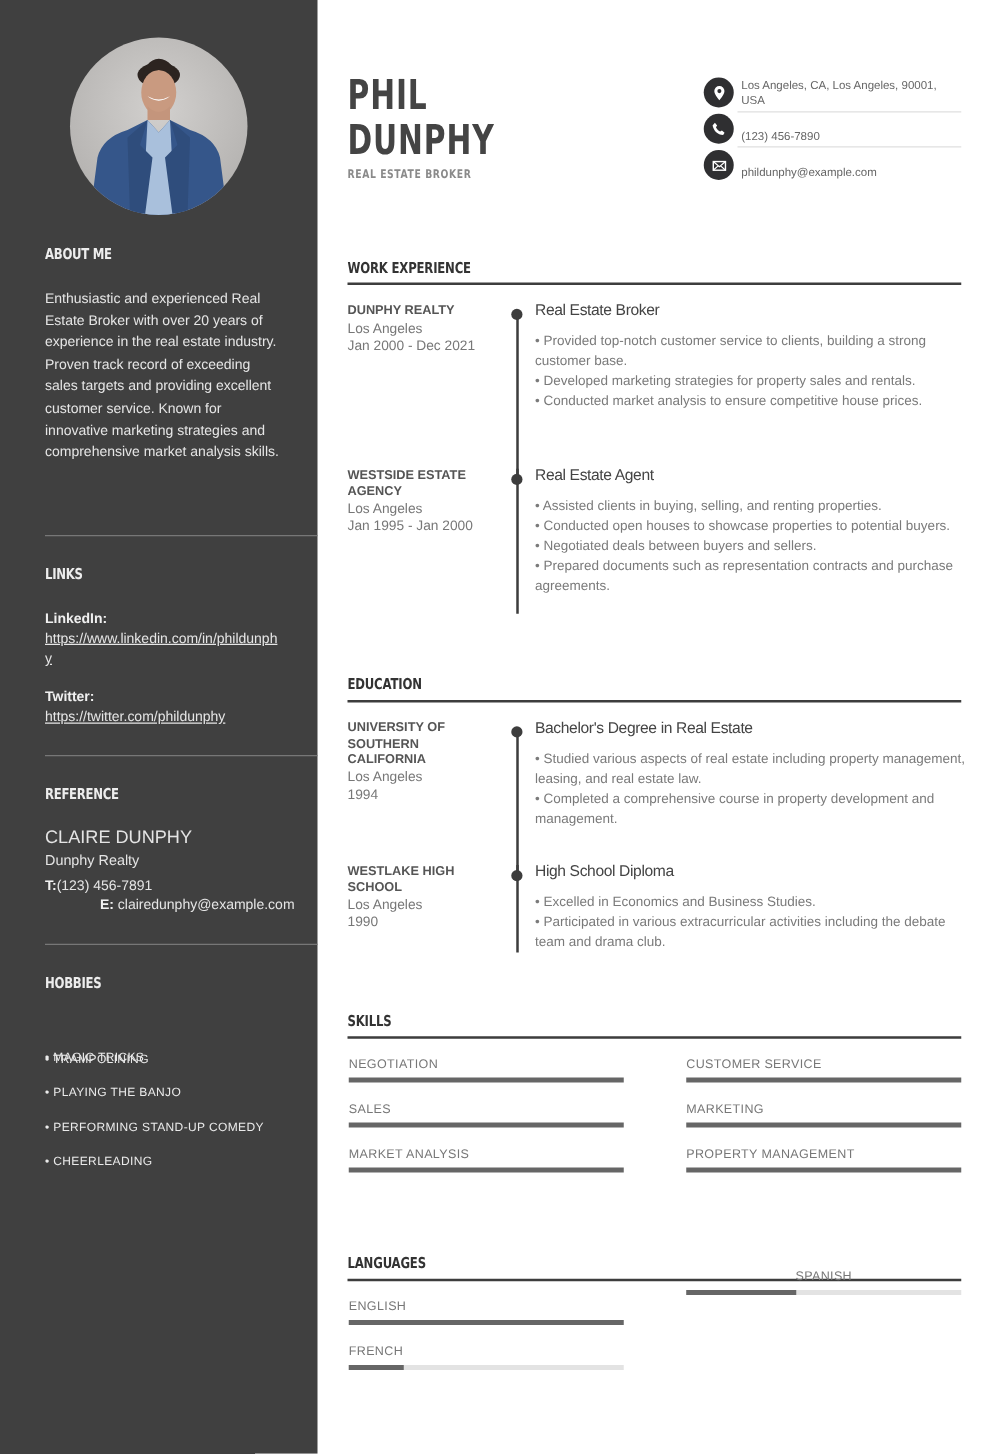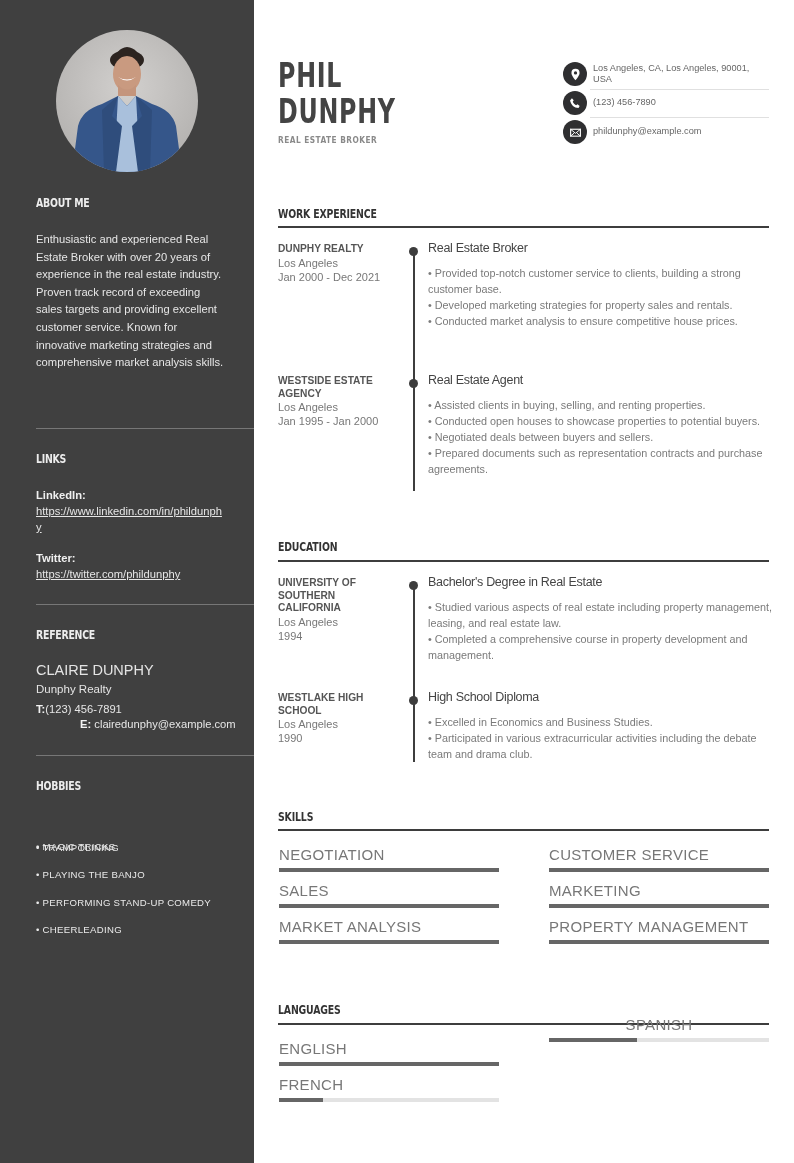--- a/index.html
+++ b/index.html
@@ -17,41 +17,41 @@
   .link-url { font-size: 11.2px; color: #e6e6e6; text-decoration: underline; word-break: break-all; line-height: 16px; display: block; cursor: pointer; }
   .ref-name { position: absolute; left: 36px; top: 662px; font-size: 14.5px; color: #e4e4e4; }
   .ref-company { position: absolute; left: 36px; top: 683px; font-size: 11.5px; color: #e4e4e4; }
   .ref-line { position: absolute; left: 36px; font-size: 11.2px; color: #e6e6e6; }
   .ref-line b { font-weight: bold; color: #f2f2f2; }
   .hobby { position: absolute; left: 36px; font-size: 9.6px; letter-spacing: 0.3px; color: #eaeaea; text-transform: uppercase; }
 
   
   .name { position: absolute; left: 278px; top: 58px; font-family: "DejaVu Sans", sans-serif; font-weight: bold; font-size: 33px; line-height: 36px; color: #444; letter-spacing: 1px; transform: scaleX(0.72); transform-origin: left; text-transform: uppercase; }
   .role { position: absolute; left: 278px; top: 134px; font-family: "DejaVu Sans", sans-serif; font-weight: bold; font-size: 9.5px; color: #8a8a8a; letter-spacing: 0.6px; transform: scaleX(0.78); transform-origin: left; text-transform: uppercase; }
-  .contact-row { position: absolute; left: 563px; width: 206px; display: flex; align-items: center; }
+  .contact-row { position: absolute; left: 563px; width: 206px; display: flex; align-items: flex-end; }
   .contact-icon { width: 24px; height: 24px; border-radius: 50%; background: #2f2f31; flex: none; display: flex; align-items: center; justify-content: center; }
   .contact-icon svg { width: 13px; height: 13px; }
   .contact-text { margin-left: 6px; font-size: 9.2px; line-height: 11.5px; color: #666; }
   .contact-sep { position: absolute; left: 590px; width: 179px; height: 1px; background: #e0e0e0; }
 
   
   .sec-h { position: absolute; left: 278px; font-family: "DejaVu Sans", sans-serif; font-weight: bold; font-size: 12px; color: #333; transform: scaleX(0.78); transform-origin: left; text-transform: uppercase; letter-spacing: -0.2px; }
   .sec-rule { position: absolute; left: 278px; width: 491px; height: 1.5px; background: #3d3d3d; }
 
   .entry { position: absolute; left: 278px; width: 491px; }
   .entry-org { position: absolute; left: 0; top: 0; width: 110px; font-size: 10.2px; line-height: 12.5px; font-weight: bold; color: #555; text-transform: uppercase; }
   .entry-meta { font-size: 11px; line-height: 14px; color: #777; font-weight: normal; text-transform: none; }
   .timeline-line { position: absolute; left: 135px; width: 1.5px; background: #3d3d3d; }
   .timeline-dot { position: absolute; left: 131px; width: 9px; height: 9px; border-radius: 50%; background: #3d3d3d; }
   .entry-title { position: absolute; left: 150px; top: -2px; font-size: 12.5px; color: #444; letter-spacing: -0.3px; }
   .entry-bullets { position: absolute; left: 150px; top: 22px; width: 345px; font-size: 10.8px; line-height: 16px; color: #7a7a7a; }
 
   
   .skill { position: absolute; width: 220px; }
-  .skill-label { font-size: 15px; color: #777; letter-spacing: 0.3px; text-transform: uppercase; }
+  .skill-label { font-size: 10px; color: #777; letter-spacing: 0.3px; text-transform: uppercase; }
   .skill-bar { margin-top: 5px; width: 220px; height: 4px; background: #e3e3e3; }
   .skill-fill { height: 100%; background: #666; }
 </style>
 </head>
 <body>
 
 <aside class="sidebar">
   <div class="avatar">
     <svg viewBox="0 0 142 142">
       <ellipse cx="71" cy="30" rx="17" ry="10" fill="#2c2420"></ellipse>

